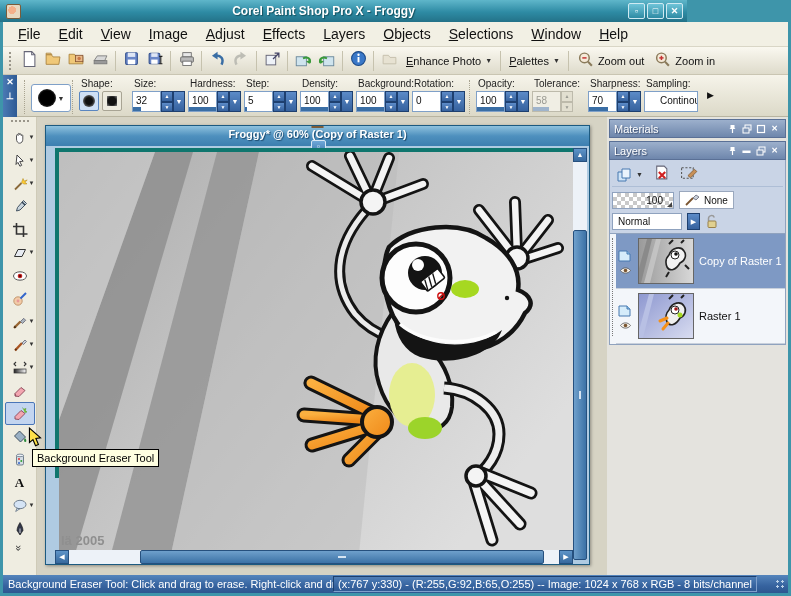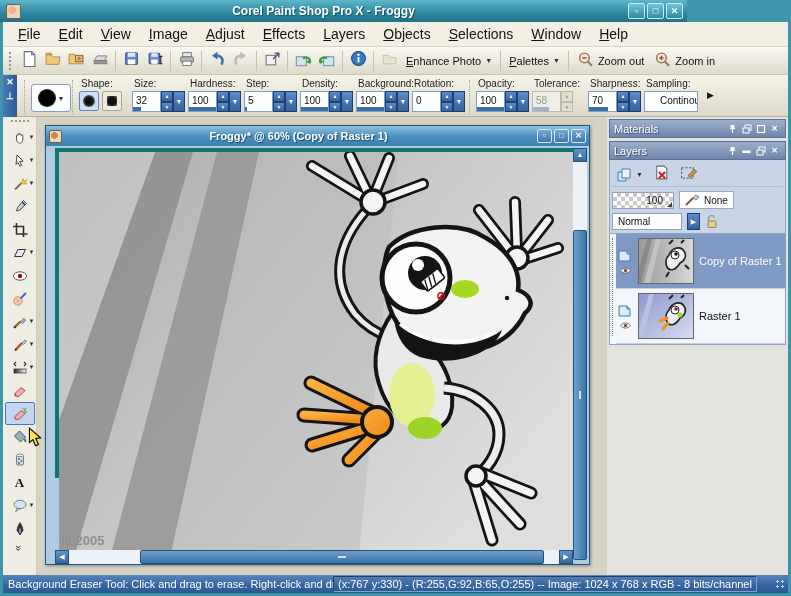--- a/index.html
+++ b/index.html
@@ -76,21 +76,21 @@
   .more-tools { font-size:11px; color:#333; transform:rotate(90deg); margin-top:2px; }
 
   
   .workspace { position:absolute; left:37px; top:117px; width:570px; height:458px; background:#D6D3C4; }
 
   
   .docwin { position:absolute; left:45px; top:125px; width:545px; height:440px;
     background:#AFCBE2; border:1px solid #1C5A80; box-shadow:1px 1px 3px rgba(0,0,0,.35); }
   .doc-titlebar { position:absolute; left:0; top:0; width:543px; height:20px;
     background:linear-gradient(180deg,#8FC2DE 0%,#4E90BE 50%,#3D7FB0 100%);
-    display:flex; align-items:center; padding:0 3px; }
+    display:flex; align-items:center; padding:0 3px;flex-direction:column; }
   .doc-titlebar .doc-icon { width:13px; height:13px; background:#E8D8C0; border:1px solid #7a5c3a; border-radius:2px;
     background-image:radial-gradient(circle at 40% 40%, #c88a5c 0 35%, transparent 36%); }
   .doc-titlebar .doc-title-text { flex:1; text-align:center; color:#fff; font-weight:bold; font-size:11px; text-shadow:1px 1px 1px #1c4a6e; }
   .docbtn { width:15px; height:14px; margin-left:2px; border:1px solid #D8E8F5; border-radius:2px;
     background:linear-gradient(180deg,#6FA8D8,#3E78B0); color:#fff; font-size:8px; line-height:12px; text-align:center; font-weight:bold; }
   .canvas-wrap { position:absolute; left:9px; top:22px; width:518px; height:330px; border:4px solid #0f766e; }
   .canvas-wrap svg { display:block; }
 
   
   .hscroll { position:absolute; left:9px; top:424px; width:518px; height:14px; background:#EDF2F8; display:flex; }
@@ -860,20 +860,21 @@
           </svg>
         </div>
         <div class="lr-name">Raster 1</div>
       </div>
     </div>
   </div>
 
   <svg class="cursor-arrow" width="18" height="20" viewBox="0 0 12 18">
     <path d="M1 1v13l3.2-2.6 2.3 5.4 2.6-1.1-2.3-5.3 4.2-.6z" fill="#FFE14A" stroke="#000" stroke-width="1"></path>
   </svg>
+  <div class="tooltip">Background Eraser Tool</div>
 
   <div class="statusbar">
     <div class="status-msg">Background Eraser Tool: Click and drag to erase. Right-click and dra</div>
     <div class="status-info">(x:767 y:330) - (R:255,G:92,B:65,O:255) -- Image:  1024 x 768 x RGB - 8 bits/channel</div>
     <div class="status-grip"></div>
   </div>
 
 </div>
 
 </body></html>

